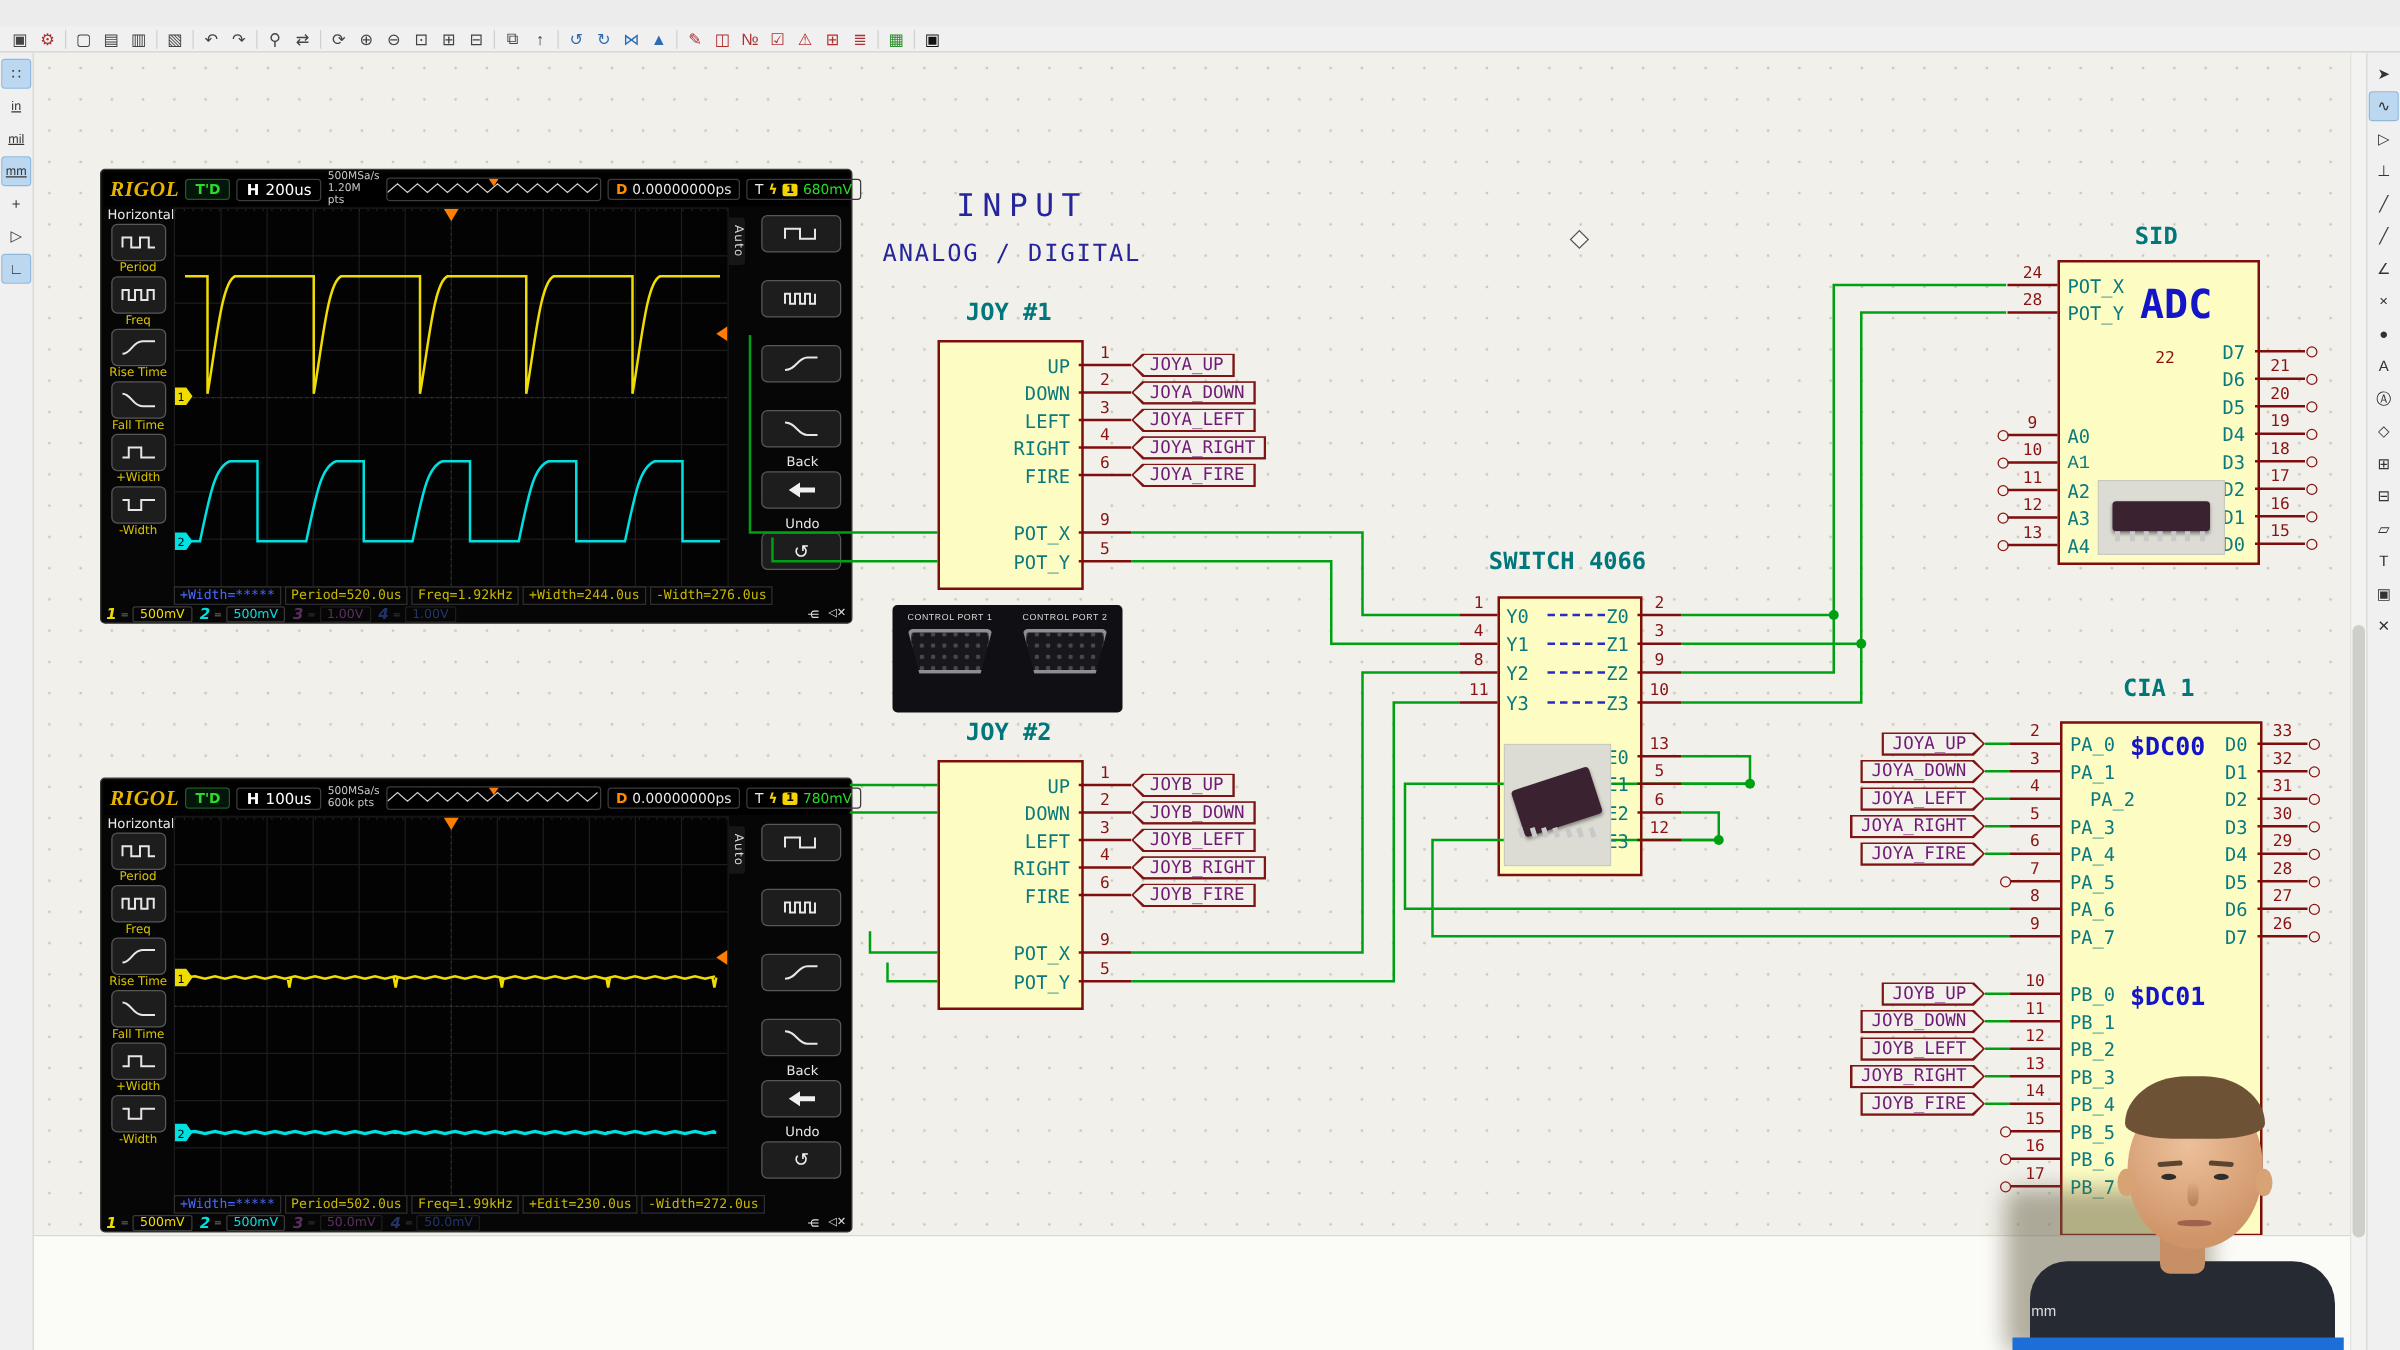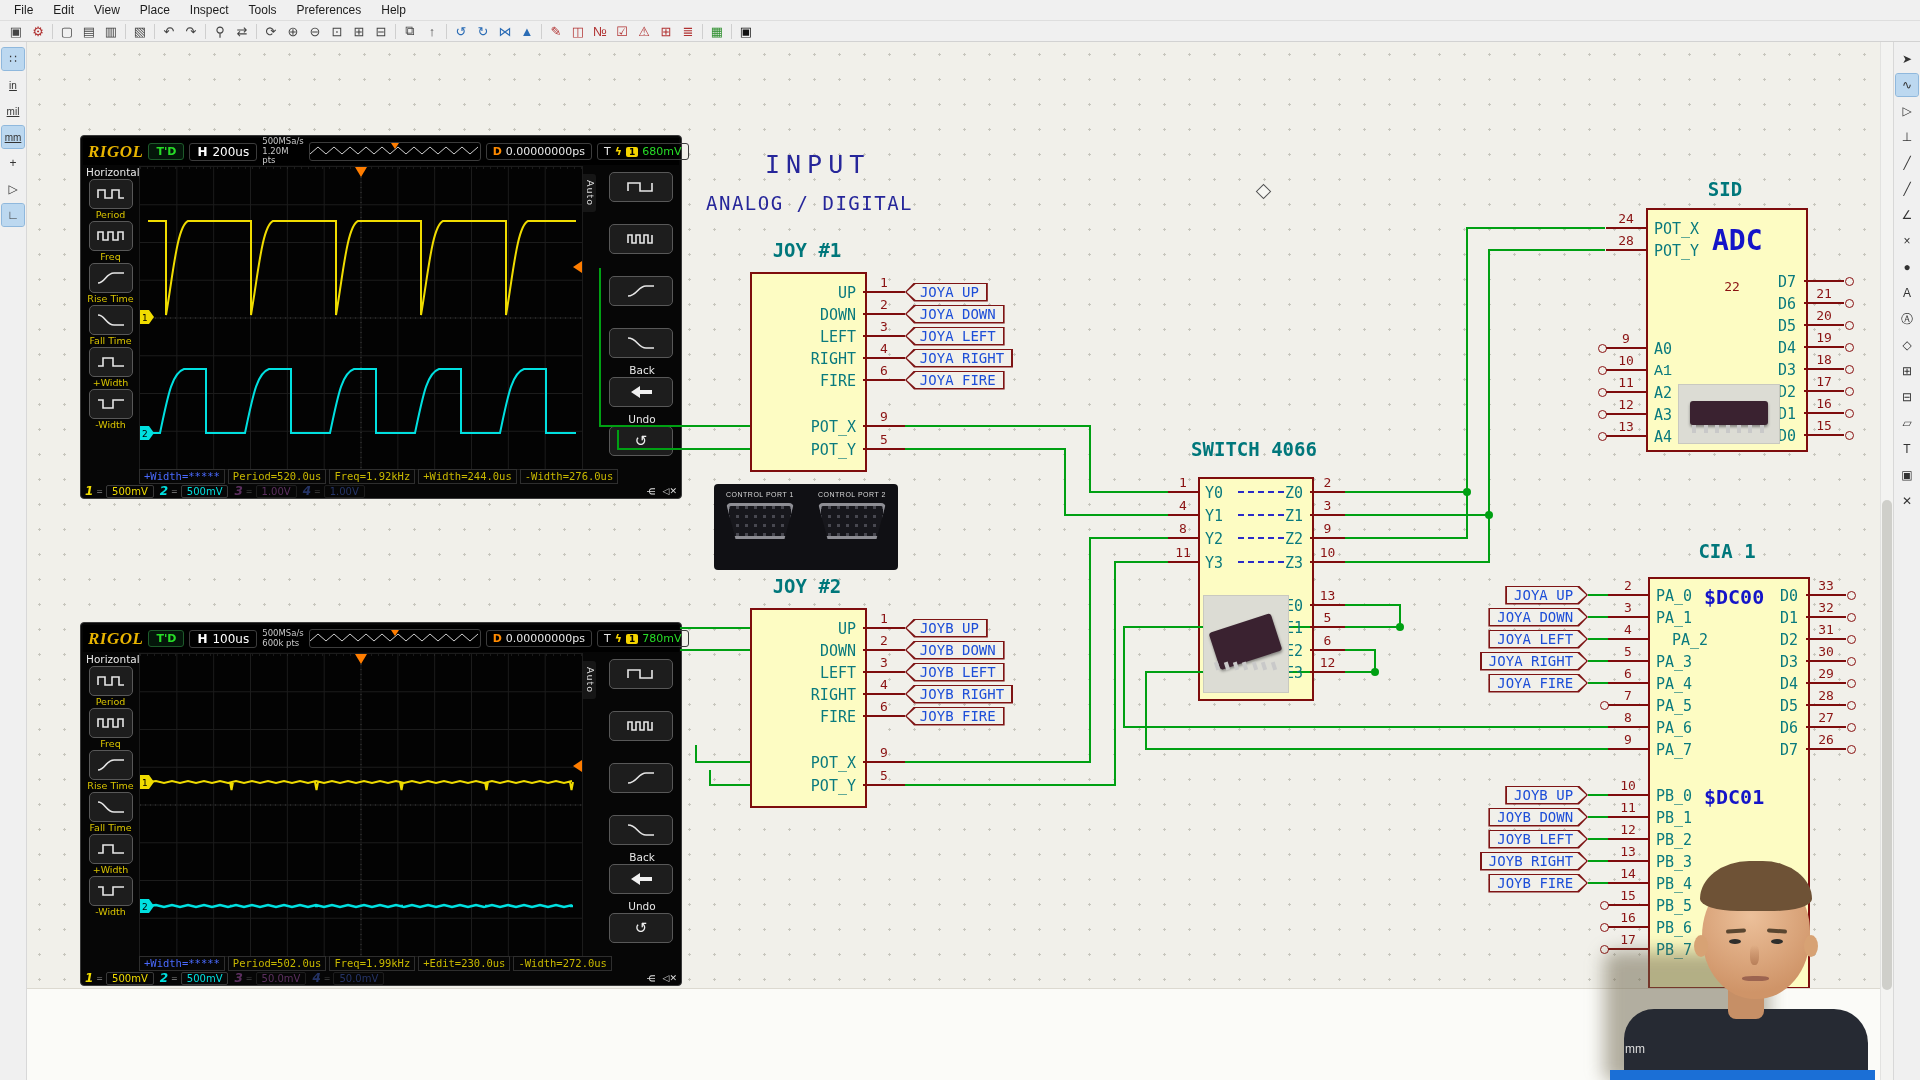--- a/index.html
+++ b/index.html
@@ -28,21 +28,21 @@
   .sym-box{position:absolute;background:#fdfcc3;border:2px solid #7e0d0d;z-index:5;}
   .sym-title{position:absolute;transform:translateX(-50%);color:#00777b;font-weight:bold;font-size:19px;z-index:7;white-space:nowrap;}
   .sym-tag{position:absolute;color:#1414c8;font-weight:bold;z-index:7;white-space:nowrap;}
   .pin-stub{position:absolute;height:2px;background:#7e0d0d;z-index:7;}
   .pin-num{position:absolute;transform:translate(-50%,-100%);color:#8a1212;font-size:13px;z-index:7;white-space:nowrap;}
   .pin-name{position:absolute;color:#0a7a7e;font-size:15px;z-index:7;white-space:nowrap;transform:translateY(-50%);}
   .pin-name.right{transform:translate(-100%,-50%);}
   .nc-circle{position:absolute;width:7px;height:7px;border:1.5px solid #8a1212;border-radius:50%;z-index:7;}
   .dash-line{position:absolute;border-top:2px dashed #2a2ac8;z-index:7;}
   .hlabel{position:absolute;z-index:9;}
-  .hlabel .hl-in{position:absolute;inset:1.6px;display:flex;align-items:center;background:#f1f0ea;color:#1d4ed8;font-size:14px;white-space:nowrap;}
+  .hlabel .hl-in{position:absolute;inset:1.6px;display:flex;align-items:center;background:#f1f0ea;color:#701a75;font-size:14px;white-space:nowrap;}
   .chip-photo{position:absolute;background:#dcdcd4;z-index:8;overflow:hidden;box-shadow:0 0 0 1px #c9c9c0 inset;}
   .chip-body{position:absolute;background:#3a2230;border-radius:3px;box-shadow:0 2px 3px rgba(0,0,0,.4);}
   .chip-leg{position:absolute;width:4px;height:8px;background:#c9c9c9;}
   
   #ports-photo{position:absolute;left:714px;top:484px;width:184px;height:86px;background:#101014;border-radius:4px;z-index:8;display:flex;}
   .port-half{flex:1;display:flex;flex-direction:column;align-items:center;padding-top:7px;}
   .port-label{font-family:"Liberation Sans",sans-serif;font-size:7px;color:#d8d8d8;letter-spacing:.5px;margin-bottom:5px;}
   .db9{width:62px;height:30px;background:#17171c;border:3px solid #8e8e94;border-radius:5px;clip-path:polygon(0 0,100% 0,86% 100%,14% 100%);background-image:radial-gradient(circle,#484850 1.6px,rgba(0,0,0,0) 2px);background-size:9px 9px;background-position:4px 6px;}
   
   .scope{position:absolute;width:600px;height:362px;background:#060606;border:1px solid #3a3a3a;border-radius:4px;z-index:4;font-family:"DejaVu Sans",sans-serif;}
@@ -91,30 +91,20 @@
   .wc-nose{position:absolute;left:140px;top:112px;width:9px;height:20px;background:linear-gradient(#0000,#b9805a);border-radius:40%;}
   .wc-mouth{position:absolute;left:132px;top:143px;width:27px;height:5px;background:#9c6450;border-radius:40%;}
   .wc-strip{position:absolute;left:0;right:0;bottom:0;height:10px;background:#1b6fd6;}
   #status-units{position:absolute;left:1625px;top:1042px;color:#dedede;font-size:12px;z-index:45;font-family:"Liberation Sans",sans-serif;}
   #mouse-cursor{position:absolute;left:1258px;top:186px;width:9px;height:9px;border:1.6px solid #555;transform:rotate(45deg);z-index:50;background:rgba(255,255,255,.4);}
 </style>
 </head>
 <body>
 
 <div id="stage">
-  <div id="menubar">
-      <span class="menu-item">File</span>
-      <span class="menu-item">Edit</span>
-      <span class="menu-item">View</span>
-      <span class="menu-item">Place</span>
-      <span class="menu-item">Inspect</span>
-      <span class="menu-item">Tools</span>
-      <span class="menu-item">Preferences</span>
-      <span class="menu-item">Help</span>
-    </div>
   <div id="toolbar">
       <span class="tb-icon">▣</span>
       <span class="tb-icon tint-red">⚙</span>
       <div class="tb-sep"></div>
       <span class="tb-icon">▢</span>
       <span class="tb-icon">▤</span>
       <span class="tb-icon">▥</span>
       <div class="tb-sep"></div>
       <span class="tb-icon">▧</span>
       <div class="tb-sep"></div>
@@ -340,21 +330,21 @@
           <div class="chip-leg" style="position: absolute; left: 12.04px; top: 66.64px; width: 4px; height: 8px; transform: rotate(-18deg);"></div>
           <div class="chip-leg" style="position: absolute; left: 21.5px; top: 66.64px; width: 4px; height: 8px; transform: rotate(-18deg);"></div>
           <div class="chip-leg" style="position: absolute; left: 30.96px; top: 66.64px; width: 4px; height: 8px; transform: rotate(-18deg);"></div>
           <div class="chip-leg" style="position: absolute; left: 40.42px; top: 66.64px; width: 4px; height: 8px; transform: rotate(-18deg);"></div>
           <div class="chip-leg" style="position: absolute; left: 49.88px; top: 66.64px; width: 4px; height: 8px; transform: rotate(-18deg);"></div>
           <div class="chip-leg" style="position: absolute; left: 59.34px; top: 66.64px; width: 4px; height: 8px; transform: rotate(-18deg);"></div>
           <div class="chip-leg" style="position: absolute; left: 68.8px; top: 66.64px; width: 4px; height: 8px; transform: rotate(-18deg);"></div>
         </div>
         <div class="sym-title" style="position: absolute; left: 1725px; top: 178px;">SID</div>
         <div class="sym-box" style="position: absolute; left: 1646px; top: 208px; width: 158px; height: 240px;"></div>
-        <div class="sym-tag" style="position: absolute; left: 1712px; top: 224px; font-size: 28px;">ADC</div>
+        <div class="sym-tag" style="position: absolute; left: 1712px; top: 224px; font-size: 32px;">ADC</div>
         <div class="pin-stub" style="position: absolute; left: 1606px; top: 227px; width: 40px; height: 2px;"></div>
         <div class="pin-num" style="position: absolute; left: 1626px; top: 226px;">24</div>
         <div class="pin-name" style="position: absolute; left: 1654px; top: 229px;">POT_X</div>
         <div class="pin-stub" style="position: absolute; left: 1606px; top: 249px; width: 40px; height: 2px;"></div>
         <div class="pin-num" style="position: absolute; left: 1626px; top: 248px;">28</div>
         <div class="pin-name" style="position: absolute; left: 1654px; top: 251px;">POT_Y</div>
         <div class="pin-stub" style="position: absolute; left: 1606px; top: 347px; width: 40px; height: 2px;"></div>
         <div class="pin-num" style="position: absolute; left: 1626px; top: 346px;">9</div>
         <div class="nc-circle" style="position: absolute; left: 1598px; top: 343.5px;"></div>
         <div class="pin-name" style="position: absolute; left: 1654px; top: 349px;">A0</div>

